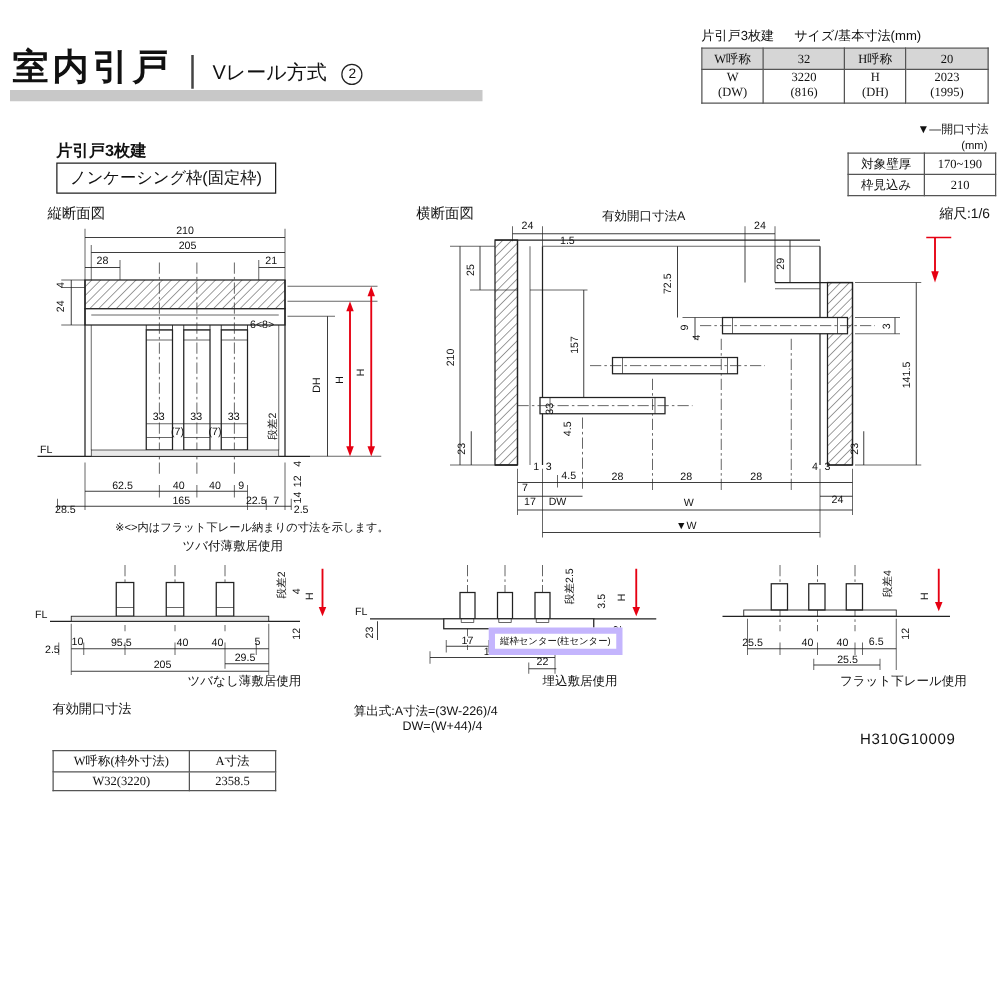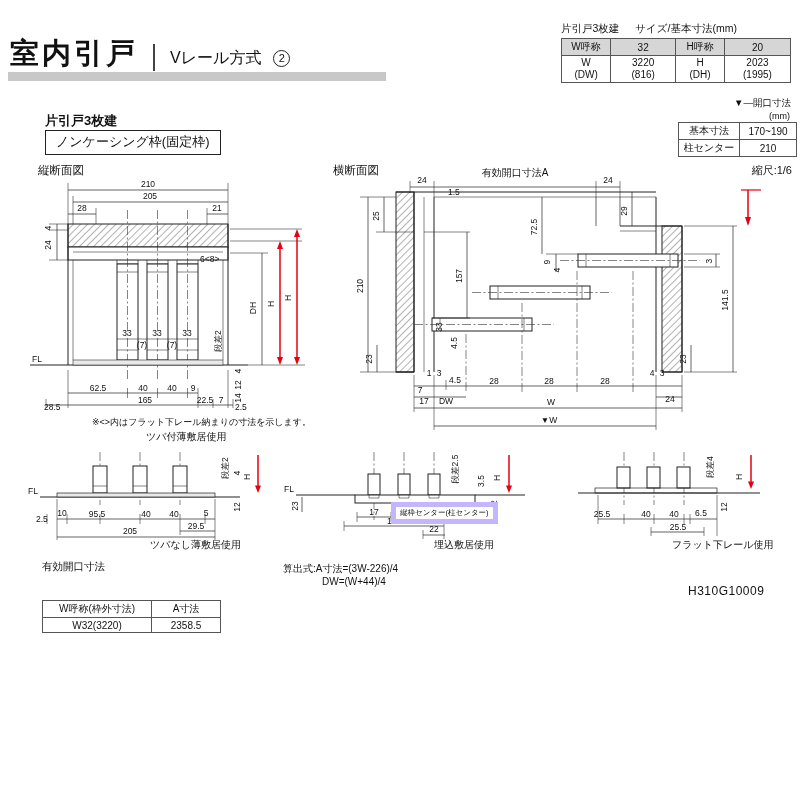--- a/index.html
+++ b/index.html
@@ -14,21 +14,21 @@
   .title-bar { left:8px; top:72px; width:378px; height:9px; background:var(--bar-gray); z-index:1; }
   .title-sep { left:153px; top:44px; width:2px; height:27px; background:#444; }
   .method { left:170px; top:48px; font-size:16px; }
   .circle-num { display:inline-block; width:15px; height:15px; border:1.5px solid #222;
                 border-radius:50%; text-align:center; line-height:15px; font-size:11px;
                 margin-left:12px; vertical-align:1px; }
 
   .size-wrap { left:561px; top:22px; width:230px; }
   .size-title { display:flex; gap:16px; font-size:10.5px; margin-bottom:2px; }
   table.tbl { border-collapse:collapse; }
-  table.tbl td { border:1px solid #555; text-align:center; padding:1px 2px; font-size:10px; }
+  table.tbl td { border:1px solid #555; text-align:center; padding:1px 2px; font-size:10px;font-family:Liberation Serif, serif; }
   table.size { width:230px; }
   table.size td.hd { background:var(--th-gray); height:13px; }
   table.size .two span { display:block; line-height:1.2; }
   .opening-note { left:561px; top:97px; width:230px; text-align:right; font-size:9.5px; }
 
   .sec-subtitle { left:45px; top:112px; font-size:13px; font-weight:700; }
   .frame-box { left:45px; top:130px; border:1.3px solid #222; font-size:13px; padding:2px 10px 3px; }
   .mm-note { left:700px; top:111px; width:90px; text-align:right; font-size:9px; }
   .wall-table { left:678px; top:122px; }
   .wall-table td { font-size:9.5px; height:13px; padding:0 3px; }
@@ -492,25 +492,25 @@
       </table>
   </div>
   <div class="abs opening-note">▼―開口寸法</div>
 
   <div class="abs sec-subtitle">片引戸3枚建</div>
   <div class="abs frame-box">ノンケーシング枠(固定枠)</div>
   <div class="abs mm-note">(mm)</div>
   <table class="abs tbl wall-table">
     <tbody>
         <tr>
-      <td class="lbl-c">基本寸法</td>
+      <td class="lbl-c">対象壁厚</td>
       <td class="val-c">170~190</td>
     </tr>
     <tr>
-      <td class="lbl-c">柱センター</td>
+      <td class="lbl-c">枠見込み</td>
       <td class="val-c">210</td>
     </tr>
   </tbody>
     </table>
 
   <div class="abs dt-left">縦断面図</div>
   <div class="abs dt-right">横断面図</div>
   <div class="abs scale">縮尺:1/6</div>
 
   <div class="abs note1">※&lt;&gt;内はフラット下レール納まりの寸法を示します。</div>

